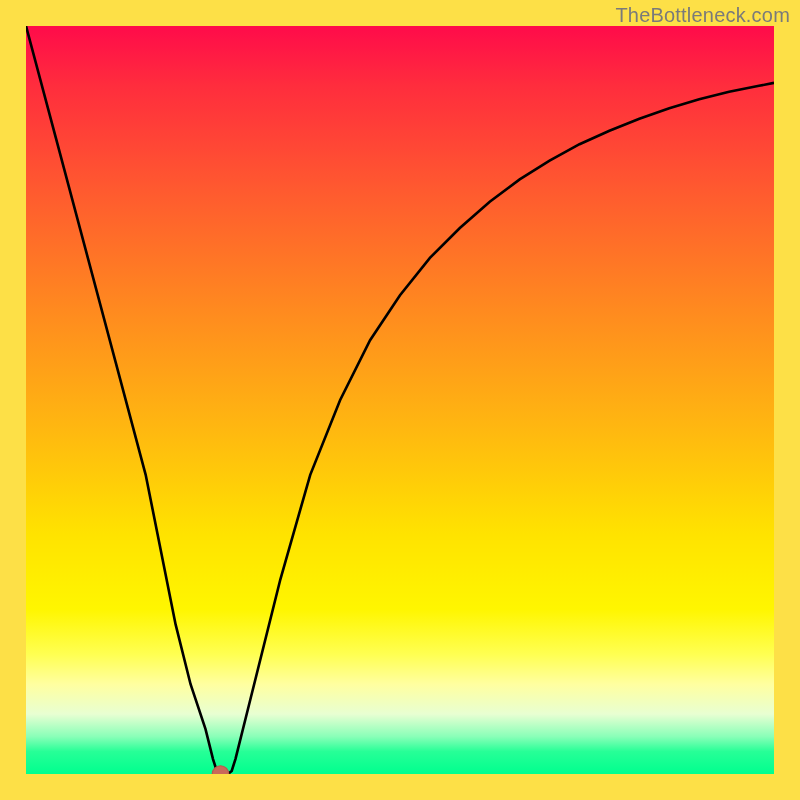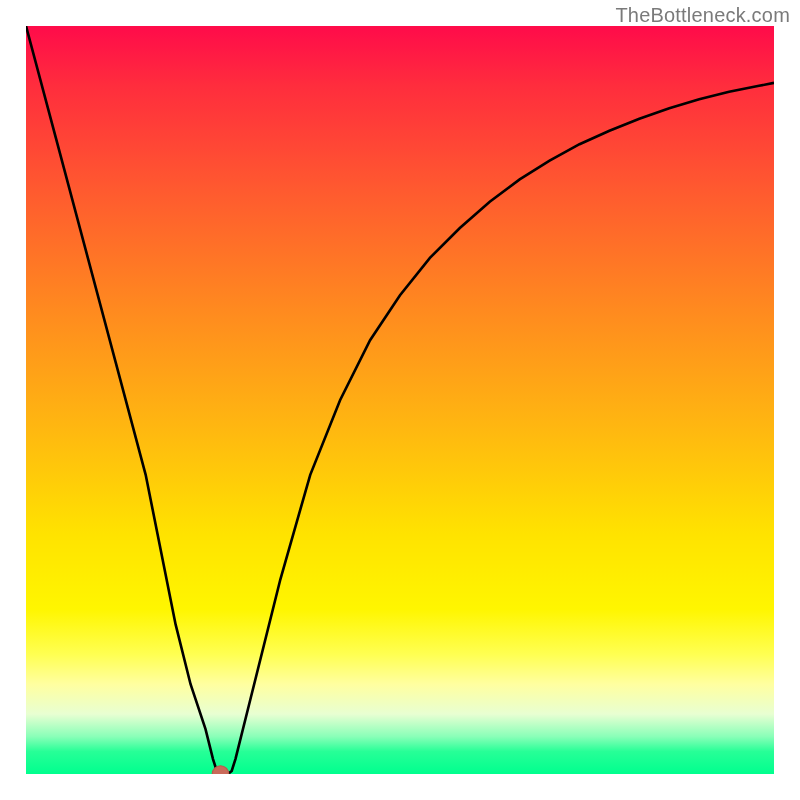--- a/index.html
+++ b/index.html
@@ -8,21 +8,21 @@
     width: 800px;
     height: 800px;
     overflow: hidden;
     font-family: Arial, Helvetica, sans-serif;
     background: #000;
   }
   .frame {
     position: relative;
     width: 800px;
     height: 800px;
-    background: #ffffff;
+    background: #fde047;
   }
   .plot {
     position: absolute;
     left: 26px;
     top: 26px;
     width: 748px;
     height: 748px;
     background: linear-gradient(
       to bottom,
       #ff0b4a 0%,

